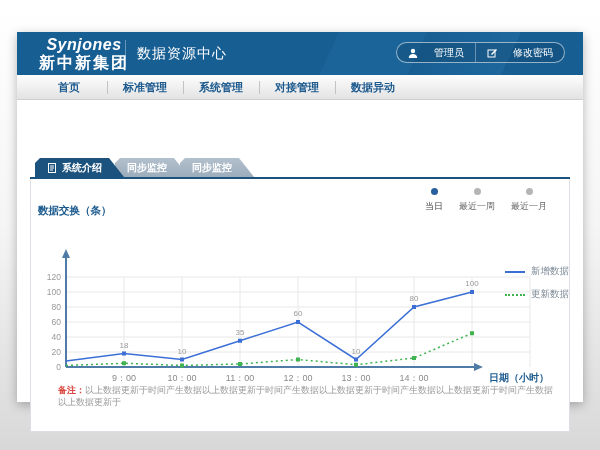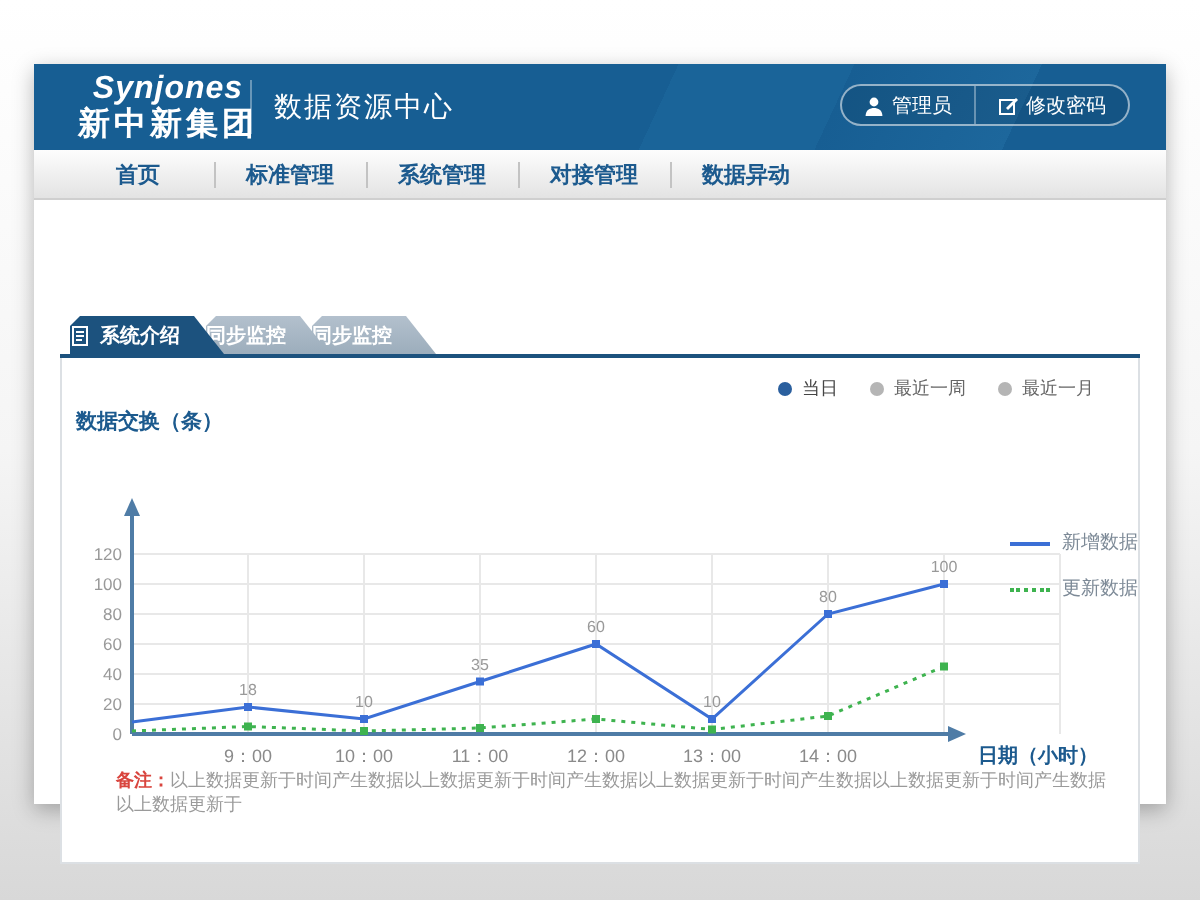--- a/index.html
+++ b/index.html
@@ -13,52 +13,52 @@
   
   .hdr { position:absolute; left:0; top:0; width:566px; height:43px;
     background:linear-gradient(115deg,#175e93 55%, #1a6499 55%, #1a6499 70%, #175e93 70%, #1d679c 86%, #175e93 86%); }
   .logo { position:absolute; left:22px; top:4px; color:#fff; text-align:center; line-height:1.1; }
   .logo .l1 { font-size:16px; font-weight:bold; font-style:italic; letter-spacing:0.5px; }
   .logo .l2 { font-size:16px; font-weight:bold; letter-spacing:2px; }
   .hdr-sep { position:absolute; left:108px; top:8px; width:1px; height:27px; background:rgba(255,255,255,0.35); }
   .app-title { position:absolute; left:120px; top:13px; color:#fff; font-size:14px; letter-spacing:1px; }
   .hdr-actions { position:absolute; right:18px; top:10px; height:21px; display:flex; align-items:center;
     border:1px solid rgba(255,255,255,0.55); border-radius:11px; background:rgba(0,0,0,0.10); }
-  .hdr-btn { display:flex; align-items:center; gap:4px; padding:0 11px; height:19px;
+  .hdr-btn { display:flex; align-items:center; gap:16px; padding:0 11px; height:19px;
     color:#fff; font-size:10px; cursor:pointer; }
   .hdr-btn + .hdr-btn { border-left:1px solid rgba(255,255,255,0.35); }
   .hicon { width:10px; height:10px; display:inline-block; }
 
   
   .nav { position:absolute; left:0; top:43px; width:566px; height:25px;
     background:linear-gradient(180deg,#fdfdfd,#e3e3e3); border-bottom:1px solid #cfcfcf;
     display:flex; align-items:stretch; padding-left:14px; }
   .nav-item { width:76px; display:flex; align-items:center; justify-content:center;
     font-size:11px; font-weight:bold; color:#1c5a8e; cursor:pointer; position:relative;font-family:Liberation Serif, serif; }
   .nav-item + .nav-item::before { content:""; position:absolute; left:0; top:6px; height:13px; width:1px; background:#c3c3c3; }
 
   
   .content { position:absolute; left:0; top:68px; width:566px; height:302px; background:#fff; }
 
   .tabs { position:absolute; left:18px; top:58px; height:19px; display:flex; }
-  .tab { height:19px; display:flex; align-items:center; gap:5px; padding:0 22px 0 0;
+  .tab { height:19px; display:flex; align-items:center; gap:5px; padding:0 22px 0 12px;
     font-size:10px; font-weight:bold; color:#fff; cursor:pointer;
     clip-path:polygon(0 100%, 0 5px, 5px 0, calc(100% - 15px) 0, 100% 100%);
     filter:drop-shadow(1.5px 0 0 #ffffff); }
   .tab.active { background:#1c527e; z-index:3; }
   .tab.inactive { background:linear-gradient(180deg,#b3c0cd,#9cadbc); z-index:2; margin-left:-9px; }
   .tab.inactive:last-child { z-index:1; }
 
   .blue-rule { position:absolute; left:13px; top:77px; width:540px; height:2px; background:#1c527e; }
 
   .panel { position:absolute; left:13px; top:79px; width:540px; height:253px;
     background:#fff; border:1px solid #dcе0e4; border:1px solid #dce0e4; border-top:none; }
 
   .radios { position:absolute; right:22px; top:9px; display:flex; gap:16px; align-items:center; }
-  .radio { display:flex; align-items:center; gap:5px; font-size:9px; color:#666; cursor:pointer; }
+  .radio { display:flex; align-items:center; gap:5px; font-size:9px; color:#666; cursor:pointer;flex-direction:column; }
   .radio .dot { width:7px; height:7px; border-radius:50%; background:#b5b5b5; }
   .radio.sel .dot { background:#2a5f9e; }
   .radio.sel { color:#444; }
 
   .y-title { position:absolute; left:7px; top:25px; font-size:10.5px; font-weight:bold; color:#1c5a8e;text-align:center; }
 
   .chart-wrap { position:absolute; left:0; top:39px; width:540px; height:146px; }
 
   .legend { position:absolute; left:474px; top:86px; display:flex; flex-direction:column; gap:10px; }
   .lg-item { display:flex; align-items:center; gap:6px; font-size:9.5px; color:#7d8a97; cursor:pointer; }

